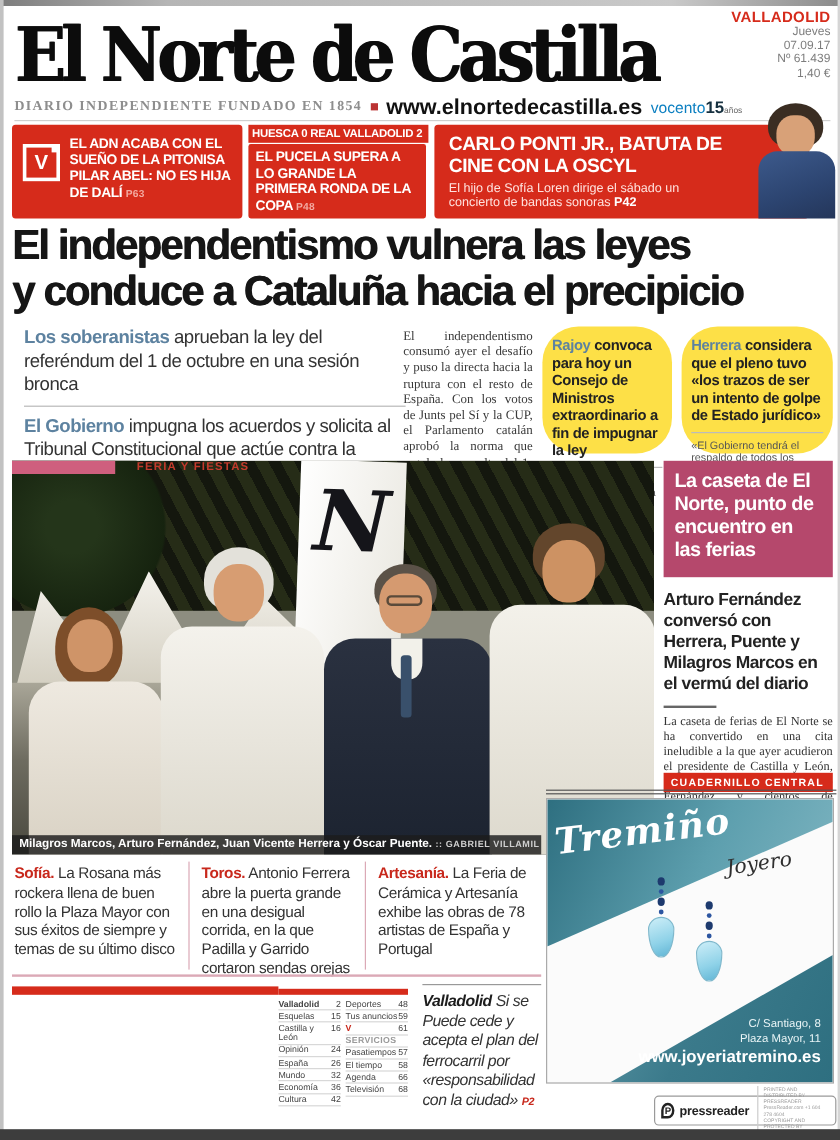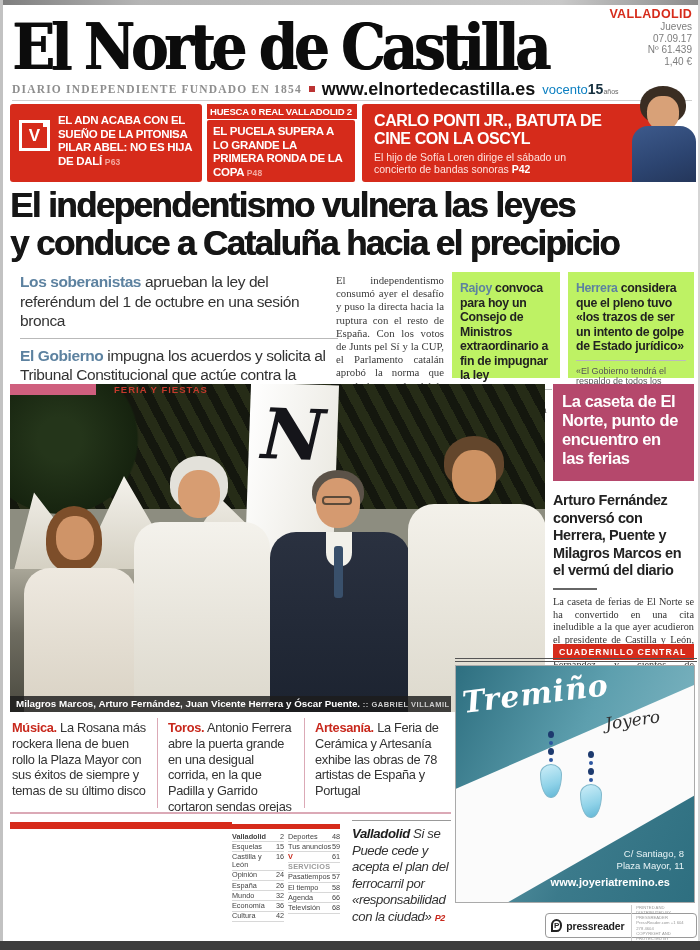--- a/index.html
+++ b/index.html
@@ -67,21 +67,21 @@
               text-shadow:.6px 0 0 #161616; }
 
   
   .sh-col1 { left:20px; top:272px; width:318px; }
   .sh-item { font-size:15.5px; line-height:19.5px; letter-spacing:-.4px; color:#333; }
   .sh-lead { color:#5d82a0; font-weight:bold; }
   .sh-rule { width:318px; height:1px; background:#b9b9b9; margin:7px 0; }
   .sh-col2 { left:336px; top:274px; width:108px; font-family:"Liberation Serif", serif;
              font-size:10.8px; line-height:13.2px; color:#3a3a3a; text-align:justify; }
   .sh-pages { color:#c8281c; font-weight:bold; font-size:9.5px; font-family:"Liberation Sans",sans-serif; margin-top:3px; }
-  .gray-card { background:#bef264; padding:9px 8px; }
+  .gray-card { background:#fde047; padding:9px 8px;border-radius:30px; }
   .sh-col3 { left:452px; top:272px; width:108px; height:106px; }
   .sh-col4 { left:568px; top:272px; width:126px; height:106px; }
   .card-head { font-weight:bold; font-size:12.3px; line-height:14.5px; letter-spacing:-.3px; color:#222; }
   .card-note { margin-top:6px; padding-top:5px; border-top:1px solid #bbb; font-size:9px; line-height:10.5px; color:#555; }
 
   
   .photo { left:10px; top:384px; width:535px; height:328px; overflow:hidden; background:#8d8d80; }
   .awning { position:absolute; left:0; top:0; width:535px; height:125px;
             background:repeating-linear-gradient(62deg,#14170e 0 9px,#262c17 9px 19px); }
   .foliage { position:absolute; left:-30px; top:-20px; width:160px; height:150px; border-radius:50%;
@@ -134,21 +134,21 @@
   .ad-brand { position:absolute; left:6px; top:10px; font-family:"DejaVu Serif", serif; font-style:italic;
               font-weight:bold; color:#fff; font-size:30px; transform:rotate(-7deg); letter-spacing:1px; }
   .ad-tag { position:absolute; right:34px; top:44px; font-family:"DejaVu Serif", serif; font-style:italic;
             color:#2f2f2f; font-size:17px; transform:rotate(-8deg); }
   .earring { position:absolute; width:26px; }
   .bead { width:6px; height:7px; border-radius:50%; background:#1d3a6e; margin:3px auto; }
   .bead.small { width:4px; height:4px; background:#2c55a0; margin:2px auto; }
   .drop { width:22px; height:34px; margin:2px auto 0; background:linear-gradient(160deg,#cdeef8,#8fd2e8 60%,#5fb4d4);
           border:1px solid #7fb8cc; border-radius:50% 50% 48% 48% / 30% 30% 70% 70%; }
   .ad-addr { position:absolute; right:10px; bottom:30px; text-align:right; color:#e8f4f6; font-size:9.5px; line-height:12px; }
-  .ad-web { position:absolute; right:24px; bottom:14px; color:#fff; font-weight:bold; font-size:11px;padding-left:47px; }
+  .ad-web { position:absolute; right:10px; bottom:14px; color:#fff; font-weight:bold; font-size:14px;padding-left:47px; }
 
   
   .briefs { left:10px; top:718px; width:441px; height:90px; display:flex; }
   .brief { width:147px; padding:2px 10px 0 2px; font-size:12.8px; line-height:15.8px;
            letter-spacing:-.3px; color:#333; }
   .brief + .brief { border-left:1px solid #dba9b6; padding-left:10px; }
   .brief-lead { color:#c8281c; font-weight:bold; }
   .briefs-rule { left:10px; top:812px; width:441px; height:2px; background:#d89; background:#dba9b6; }
 
   
@@ -320,21 +320,21 @@
       </div>
       <div class="ad-addr">
         <div>C/ Santiago, 8</div>
         <div>Plaza Mayor, 11</div>
       </div>
       <div class="ad-web">www.joyeriatremino.es</div>
     </div>
   </div>
 
   <div class="abs briefs">
-    <div class="brief"><span class="brief-lead">Música.</span><span> La Rosana más rockera llena de buen rollo la Plaza Mayor con sus éxitos de siempre y temas de su último disco</span></div>
+    <div class="brief"><span class="brief-lead">Sofía.</span><span> La Rosana más rockera llena de buen rollo la Plaza Mayor con sus éxitos de siempre y temas de su último disco</span></div>
     <div class="brief"><span class="brief-lead">Toros.</span><span> Antonio Ferrera abre la puerta grande en una desigual corrida, en la que Padilla y Garrido cortaron sendas orejas</span></div>
     <div class="brief"><span class="brief-lead">Artesanía.</span><span> La Feria de Cerámica y Artesanía exhibe las obras de 78 artistas de España y Portugal</span></div>
   </div>
   <div class="abs briefs-rule"></div>
 
   <div class="abs tax">
     <div class="tax-bar"></div>
   </div>
 
   <div class="abs index">

